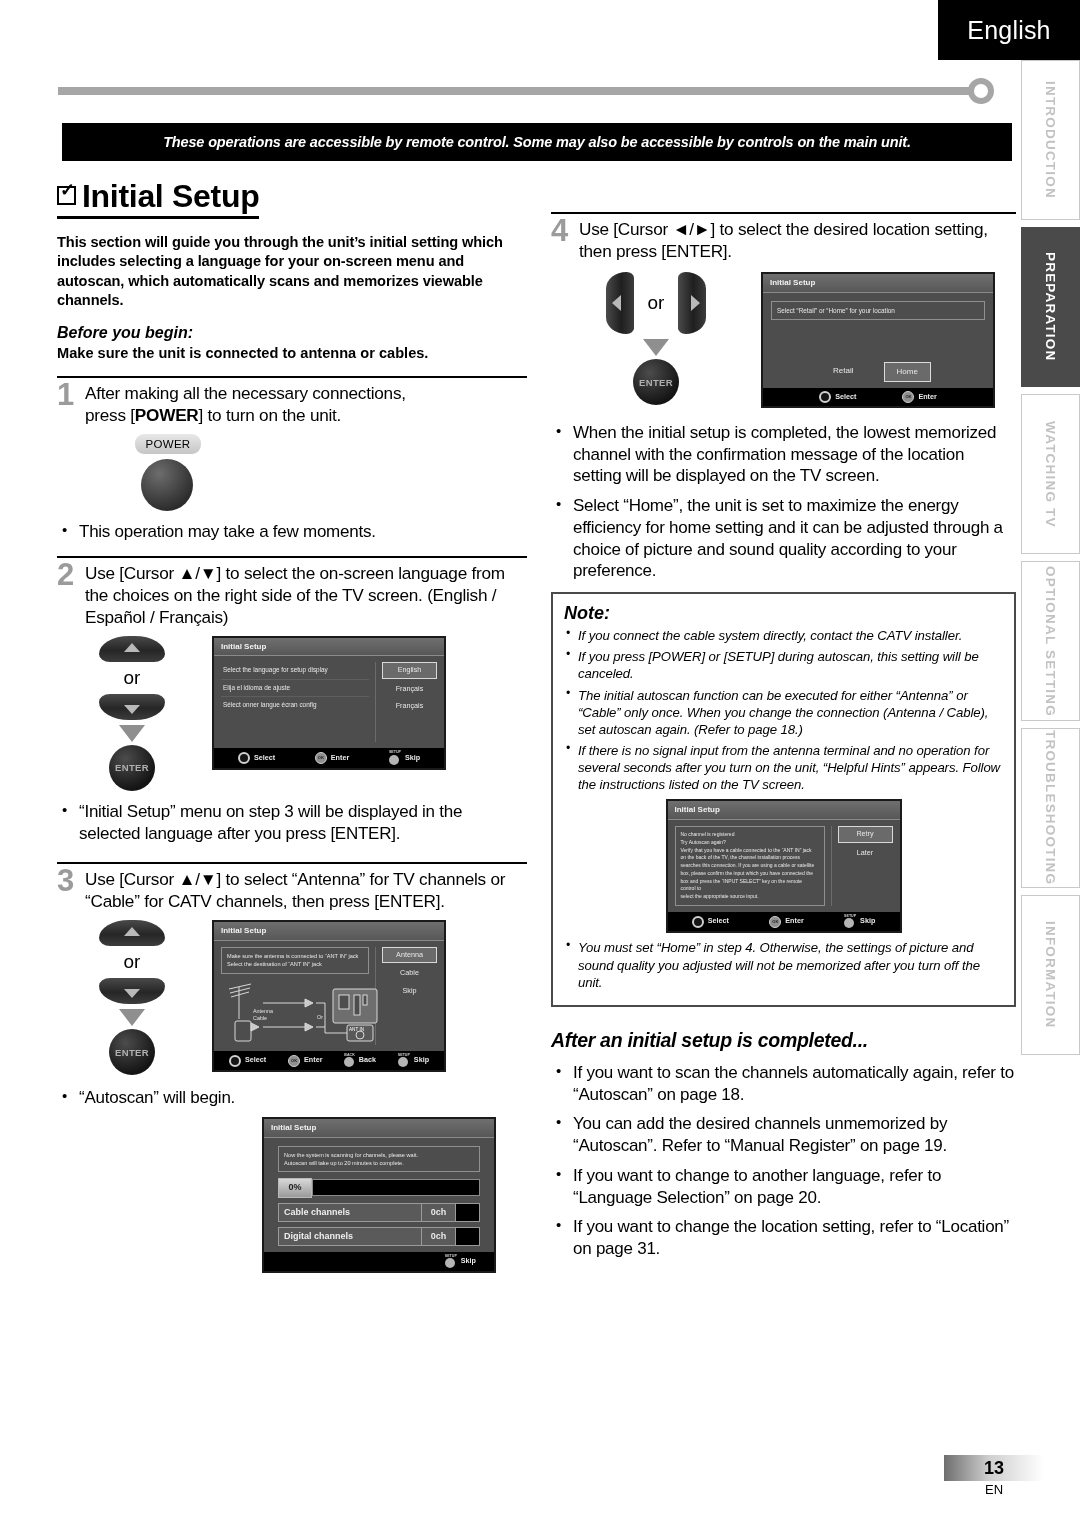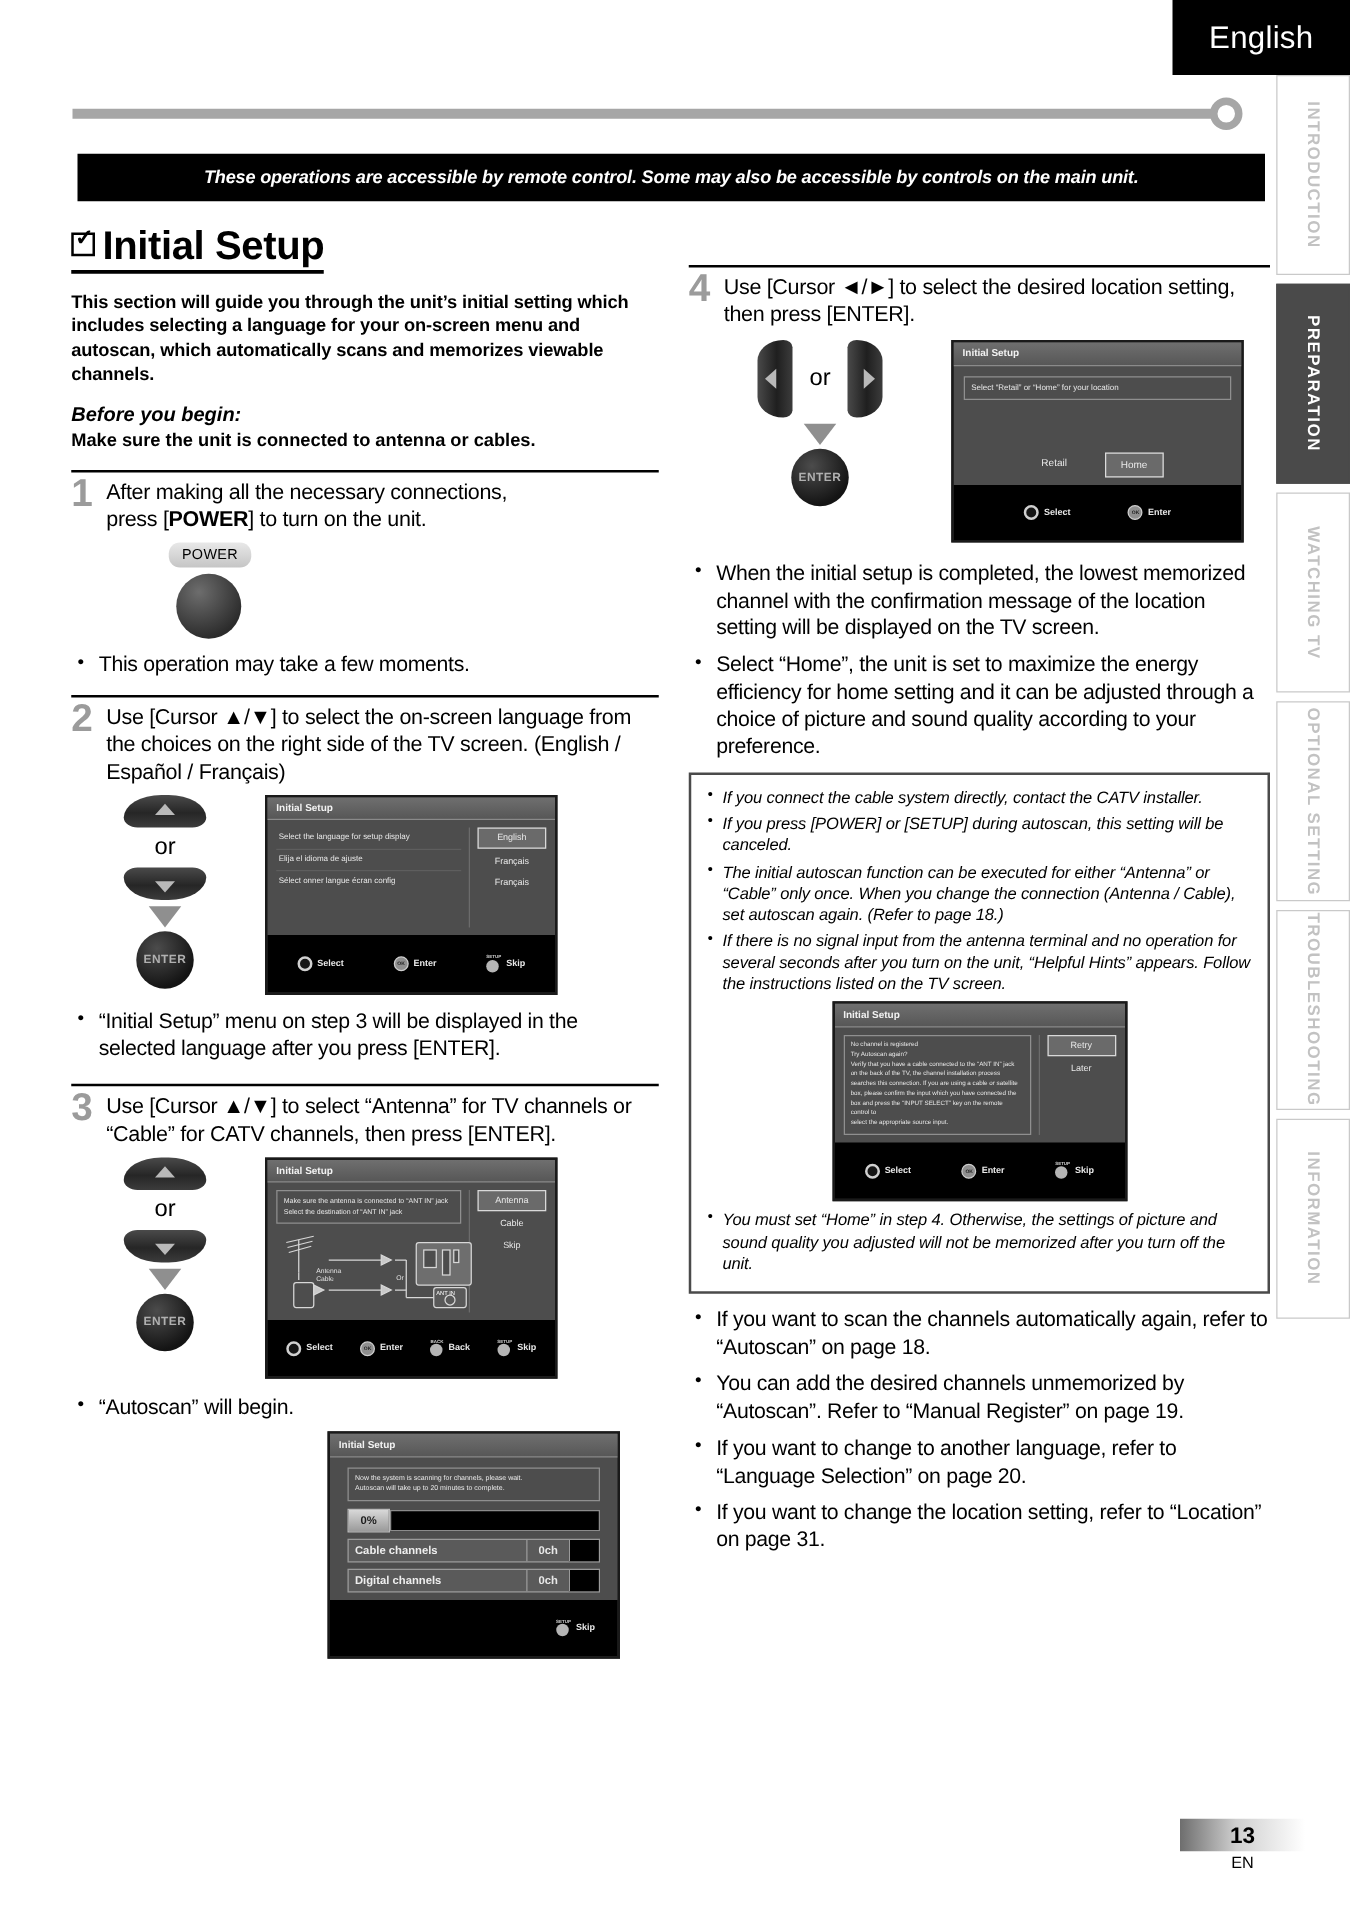--- a/index.html
+++ b/index.html
@@ -165,21 +165,21 @@
     padding:3px 7px; font-size:8px; color:#f2f2f2; font-weight:bold;
   }
   .osd-body{ padding:6px 7px; display:flex; gap:6px; }
   .osd-main{ flex:1; }
   .osd-side{ width:62px; border-left:1px solid #6b6b6b; padding-left:6px; }
   .osd-row{ padding:3px 2px 4px 2px; border-bottom:1px solid #5e5e5e; font-size:6.4px; }
   .osd-opt{ font-size:7.2px; padding:2px 3px; margin-bottom:3px; text-align:center; }
   .osd-opt.sel{ background:#6a6a6a; border:1px solid #d9d9d9; }
   .osd-foot{
     background:#000; display:flex; align-items:center; justify-content:space-around;
-    padding:16px 4px; font-size:7.2px; font-weight:bold; color:#e9e9e9;
+    padding:3px 4px; font-size:7.2px; font-weight:bold; color:#e9e9e9;
   }
   .osd-foot .fi{ display:flex; align-items:center; gap:4px; }
   .dot-ring{
     width:12px;height:12px;border-radius:50%;
     background:#151515;border:2px solid #d0d0d0;
   }
   .dot-solid{
     width:12px;height:12px;border-radius:50%;
     background:#8f8f8f;border:1px solid #cfcfcf;
     font-size:4px;color:#222;display:flex;align-items:center;justify-content:center;
@@ -542,20 +542,21 @@
       </div>
     </div>
   </div>
 
   <ul class="bul" style="margin-top:14px;">
     <li>When the initial setup is completed, the lowest memorized channel with the confirmation message of the location setting will be displayed on the TV screen.</li>
     <li>Select “Home”, the unit is set to maximize the energy efficiency for home setting and it can be adjusted through a choice of picture and sound quality according to your preference.</li>
   </ul>
 
   <div class="notebox">
+    <div class="note-h">Note:</div>
     <ul class="nlist">
       <li>If you connect the cable system directly, contact the CATV installer.</li>
       <li>If you press  [POWER] or [SETUP] during autoscan, this setting will be canceled.</li>
       <li>The initial autoscan function can be executed for either “Antenna” or “Cable” only once. When you change the connection (Antenna / Cable), set autoscan again. (Refer to page 18.)</li>
       <li>If there is no signal input from the antenna terminal and no operation for several seconds after you turn on the unit, “Helpful Hints” appears. Follow the instructions listed on the TV screen.</li>
     </ul>
 
     <div class="osd" style="width:236px; margin:6px auto 6px auto;">
       <div class="osd-title">Initial Setup</div>
       <div class="osd-body" style="min-height:86px;">
@@ -593,20 +594,21 @@
           <span>Skip</span>
         </div>
       </div>
     </div>
 
     <ul class="nlist">
       <li>You must set “Home” in step 4. Otherwise, the settings of picture and sound quality you adjusted will not be memorized after you turn off the unit.</li>
     </ul>
   </div>
 
+  <div class="after-h">After an initial setup is completed...</div>
   <ul class="bul">
     <li>If you want to scan the channels automatically again, refer to “Autoscan” on page 18.</li>
     <li>You can add the desired channels unmemorized by “Autoscan”. Refer to “Manual Register” on page 19.</li>
     <li>If you want to change to another language, refer to “Language Selection” on page 20.</li>
     <li>If you want to change the location setting, refer to “Location” on page 31.</li>
   </ul>
 
 </div>
 
 <div class="footer">

